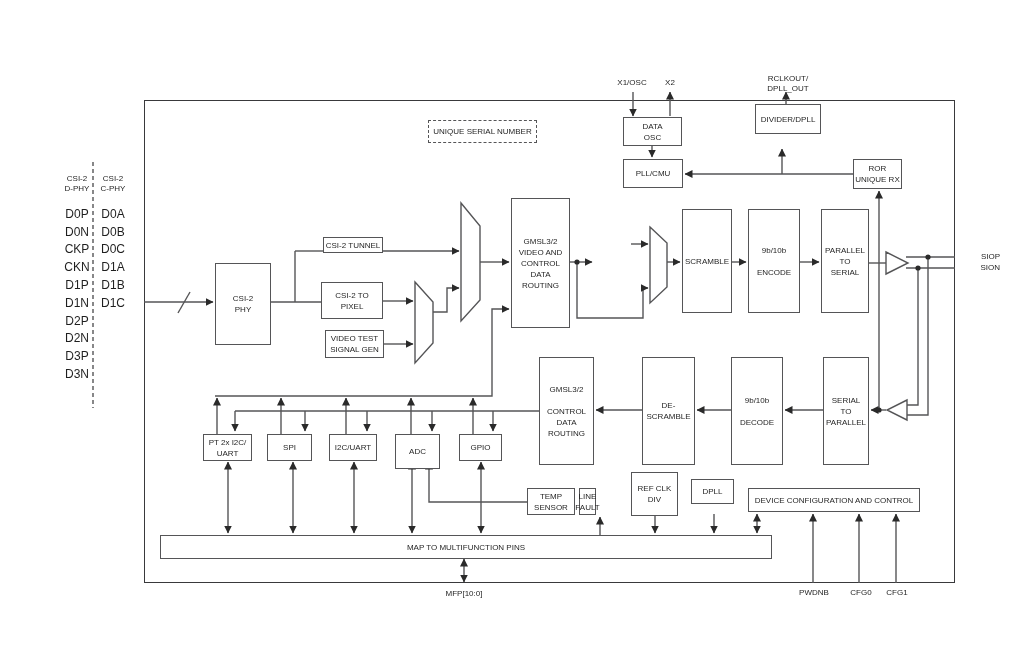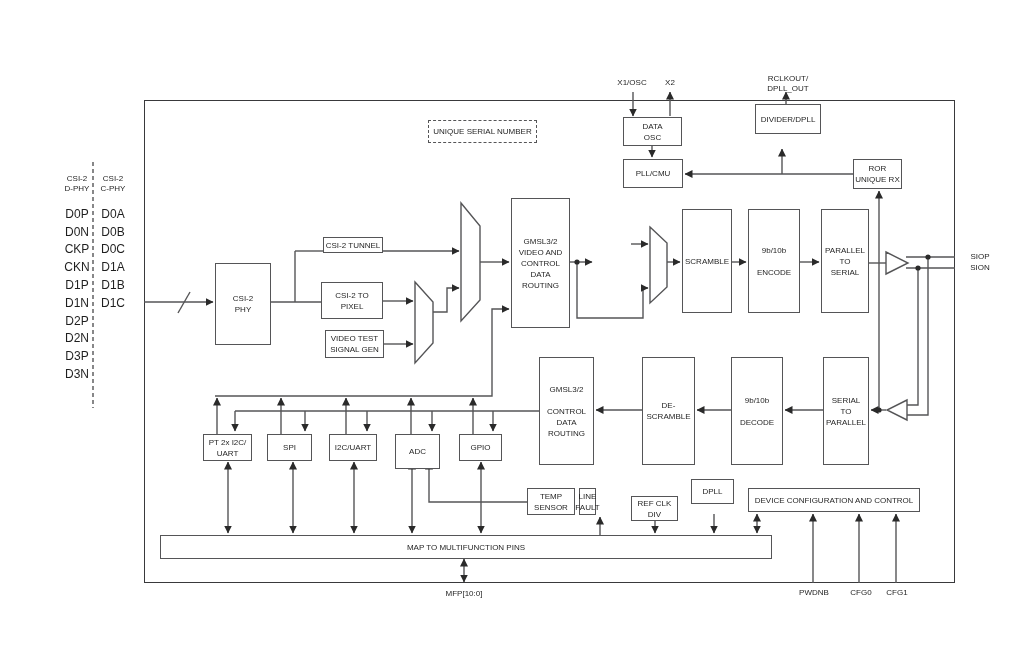--- a/index.html
+++ b/index.html
@@ -11,21 +11,21 @@
   .blk{
     position:absolute;z-index:2;box-sizing:border-box;background:#ffffff;
     border:1.4px solid #555557;display:flex;align-items:center;justify-content:center;
     text-align:center;font-size:8px;line-height:11px;white-space:pre-line;color:#1f1f1f;
   }
   .blk.dashed{border:1.2px dashed #555557;}
   .lbl{
     position:absolute;z-index:2;font-size:8px;line-height:9.5px;text-align:center;
     white-space:pre-line;color:#1f1f1f;
   }
-  .lbl.left{text-align:center;}
+  .lbl.left{text-align:right;}
   .pincol{position:absolute;z-index:2;font-size:12px;}
   .pin{height:17.8px;display:flex;align-items:center;justify-content:center;}
   #border-frame{
     position:absolute;left:144px;top:100px;width:811px;height:483px;z-index:0;
     border:1.6px solid #39393b;box-sizing:border-box;background:#ffffff;
   }
 </style>
 </head>
 <body>
 
@@ -171,21 +171,21 @@
   <div class="blk" style="left:203px;top:434px;width:49px;height:27px">PT 2x I2C/
 UART</div>
   <div class="blk" style="left:267px;top:434px;width:45px;height:27px">SPI</div>
   <div class="blk" style="left:329px;top:434px;width:48px;height:27px">I2C/UART</div>
   <div class="blk" style="left:395px;top:434px;width:45px;height:35px">ADC</div>
   <div class="blk" style="left:459px;top:434px;width:43px;height:27px">GPIO</div>
   <div class="blk" style="left:527px;top:488px;width:48px;height:27px">TEMP
 SENSOR</div>
   <div class="blk" style="left:579px;top:488px;width:17px;height:27px">LINE
 FAULT</div>
-  <div class="blk" style="left:631px;top:496px;width:47px;height:25px">REF CLK
+  <div class="blk" style="left:631px;top:472px;width:47px;height:44px">REF CLK
 DIV</div>
   <div class="blk" style="left:691px;top:479px;width:43px;height:25px">DPLL</div>
   <div class="blk" style="left:160px;top:535px;width:612px;height:24px">MAP TO MULTIFUNCTION PINS</div>
   <div class="blk" style="left:748px;top:488px;width:172px;height:24px">DEVICE CONFIGURATION AND CONTROL</div>
 
   <div class="lbl" style="left:610px;top:78px;width:44px">X1/OSC</div>
   <div class="lbl" style="left:655px;top:78px;width:30px">X2</div>
   <div class="lbl" style="left:753px;top:74px;width:70px">RCLKOUT/
 DPLL_OUT</div>
   <div class="lbl left" style="left:960px;top:252px;width:40px">SIOP</div>

